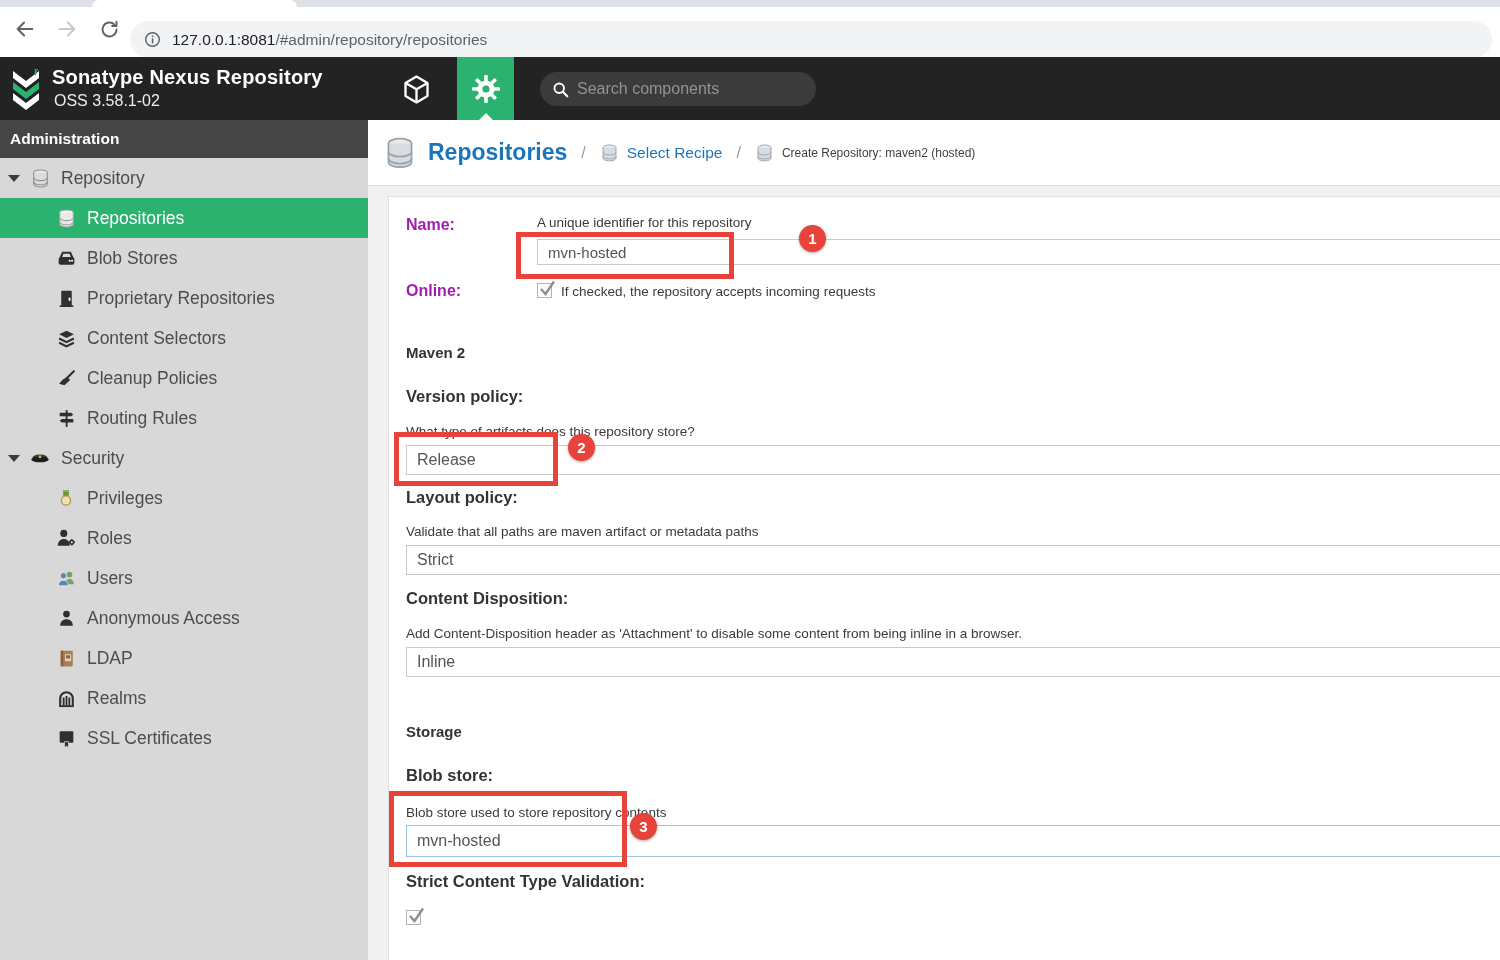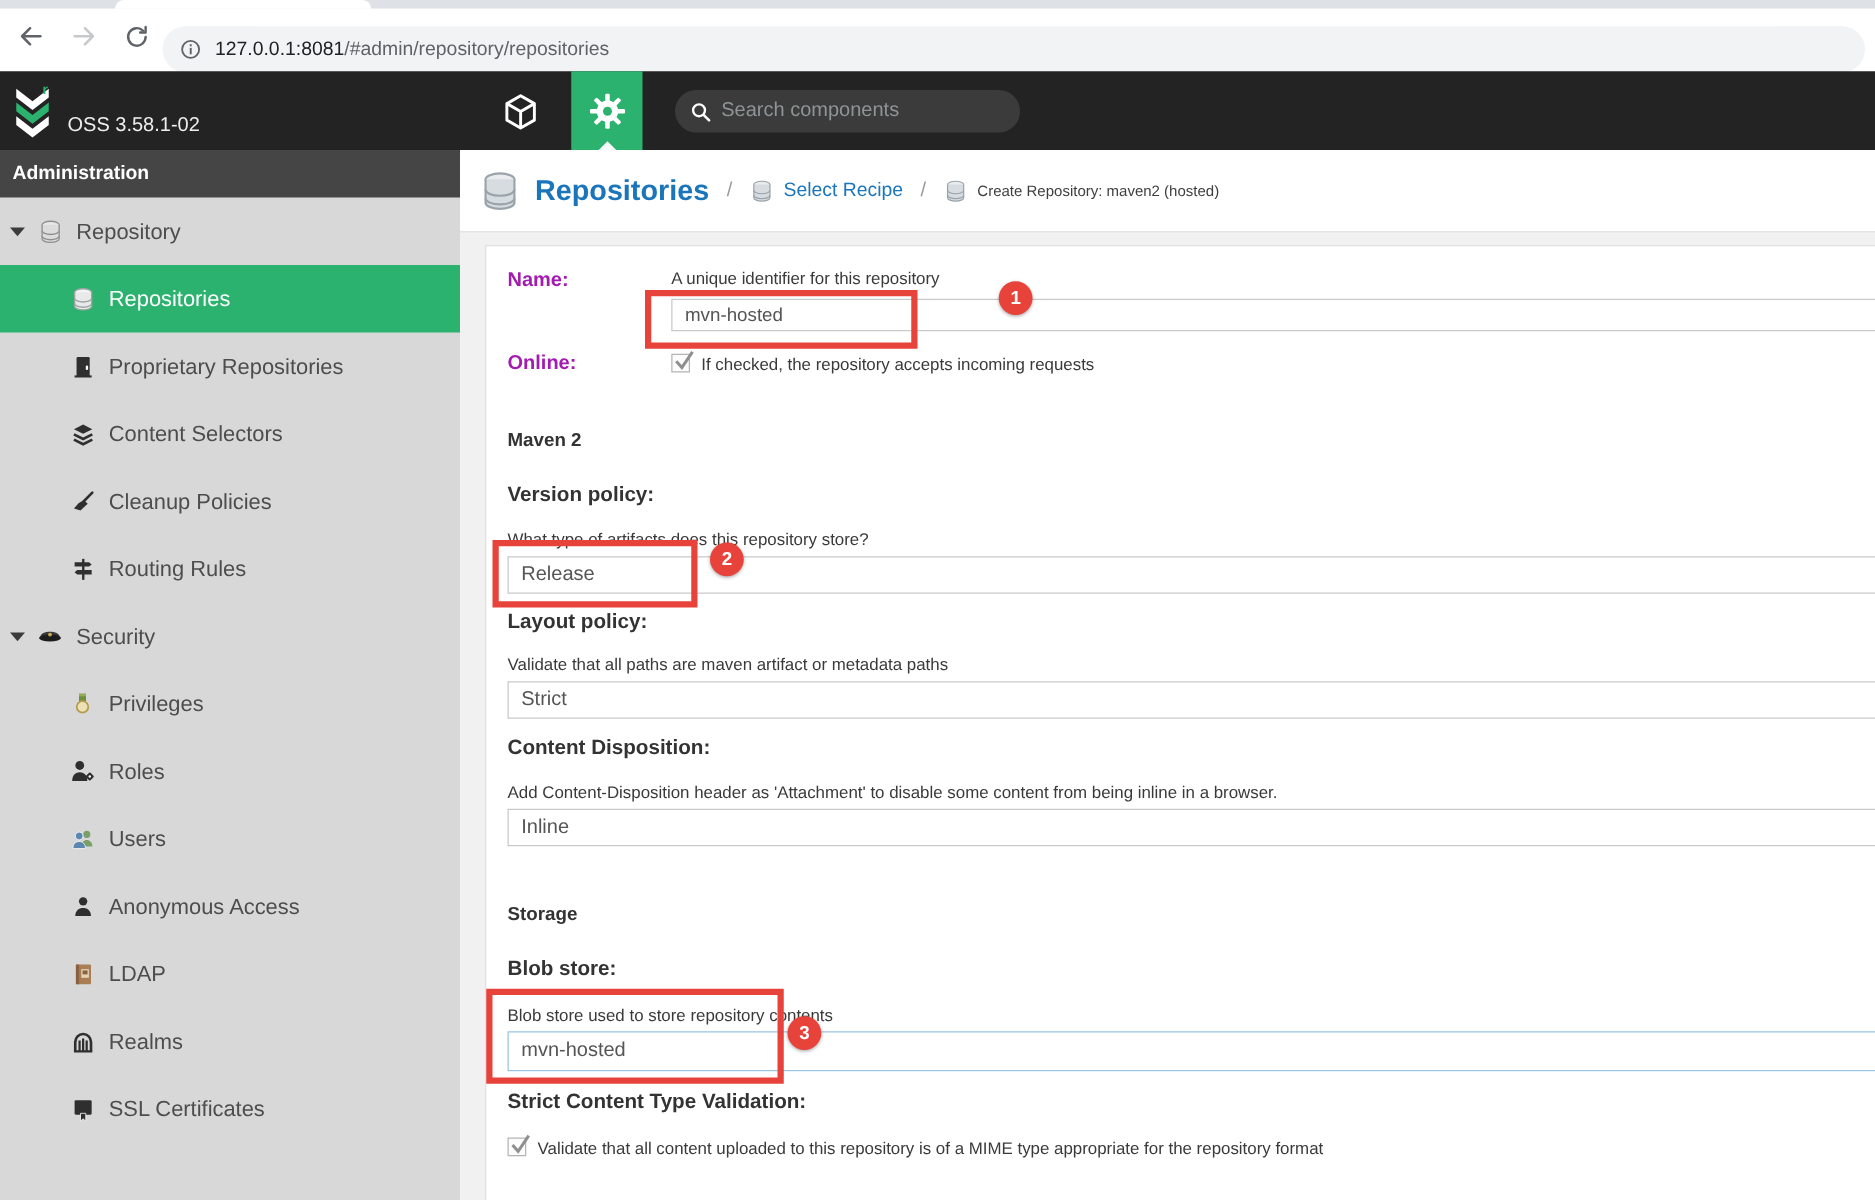--- a/index.html
+++ b/index.html
@@ -30,21 +30,21 @@
   .searchbox { position:absolute; left:540px; top:15px; width:276px; height:34px; background:#3b3b3b;
                border-radius:17px; display:flex; align-items:center; padding:0 12px; gap:8px; }
   .searchbox input { background:transparent; border:none; outline:none; color:#cfcfcf; font-size:16px; width:200px;
                      font-family:"Liberation Sans", sans-serif; }
   .searchbox input::placeholder { color:#8f9496; }
 
   
   .sidebar { position:absolute; left:0; top:120px; width:368px; bottom:0; background:#d8d8d8; }
   .admin-header { height:38px; background:#454545; color:#fff; font-weight:bold; font-size:15.5px;
                   display:flex; align-items:center; padding-left:10px; }
-  .nav-item { display:flex; align-items:center; height:54px; color:#4d4d4d; font-size:17.5px; cursor:pointer; }
+  .nav-item { display:flex; align-items:center; height:40px; color:#4d4d4d; font-size:17.5px; cursor:pointer; }
   .nav-item.group { padding-left:8px; }
   .nav-item.child { padding-left:55px; }
   .nav-item .arrow { width:0; height:0; border-left:6px solid transparent; border-right:6px solid transparent;
                      border-top:7px solid #3c3c3c; margin-right:9px; }
   .nav-item .nicon { width:22px; height:22px; margin-right:10px; display:flex; align-items:center; justify-content:center; flex:none; }
   .nav-item.selected { background:#2cb26f; color:#fff; }
 
   
   .main { position:absolute; left:368px; top:120px; right:0; bottom:0; background:#f1f1f1; }
   .breadcrumb { position:absolute; top:0; left:0; right:0; height:66px; background:#fff; border-bottom:1px solid #dcdcdc;
@@ -113,20 +113,21 @@
   </div>
 </div>
 
 <div class="appheader">
   <svg class="logo" width="38" height="48" viewBox="0 0 38 48">
     <path d="M5 6 l13 10 13-10 v7 l-13 10 -13-10 z" fill="#ffffff"></path>
     <path d="M5 17 l13 10 13-10 v7 l-13 10 -13-10 z" fill="#2cb26f"></path>
     <path d="M5 28 l13 10 13-10 v7 l-13 10 -13-10 z" fill="#ffffff"></path>
     <text x="26" y="10" font-size="11" font-weight="bold" fill="#2cb26f" font-family="Liberation Sans, sans-serif">r</text>
   </svg>
+  <div class="brand-title">Sonatype Nexus Repository</div>
   <div class="brand-sub">OSS 3.58.1-02</div>
   <div class="cube-btn">
     <svg width="33" height="33" viewBox="0 0 24 24">
       <path d="M12 2.6 L20 7.2 v9.6 L12 21.4 4 16.8 V7.2 z" fill="none" stroke="#fff" stroke-width="1.7" stroke-linejoin="round"></path>
       <path d="M4 7.2 L12 11.8 20 7.2 M12 11.8 V21.4" fill="none" stroke="#fff" stroke-width="1.7" stroke-linejoin="round"></path>
     </svg>
   </div>
   <div class="gear-tab">
     <svg width="32" height="32" viewBox="0 0 32 32">
       <g fill="#fff">
@@ -174,20 +175,31 @@
     <span class="nicon">
       <svg width="21" height="21" viewBox="0 0 20 20">
           <ellipse cx="10" cy="4.6" rx="6.5" ry="2.7" fill="#f5f5f5" stroke="#9aa5a0"></ellipse>
           <path d="M3.5 4.6 v10.6 c0 1.5 2.9 2.8 6.5 2.8 s6.5-1.3 6.5-2.8 V4.6" fill="#e9e9e9" stroke="#9aa5a0"></path>
           <path d="M3.5 9.2 c0 1.5 2.9 2.8 6.5 2.8 s6.5-1.3 6.5-2.8 M3.5 13.2 c0 1.5 2.9 2.8 6.5 2.8 s6.5-1.3 6.5-2.8" fill="none" stroke="#9aa5a0"></path>
         </svg>
     </span>
     <span>Repositories</span>
   </div>
 
+  <div class="nav-item child">
+    <span class="nicon">
+      <svg width="21" height="21" viewBox="0 0 20 20">
+          <path d="M4.5 9 6.5 4.5 h7 L15.5 9" fill="none" stroke="#2f2f2f" stroke-width="2"></path>
+          <rect x="2.5" y="8.5" width="15" height="7.5" rx="2" fill="#2f2f2f"></rect>
+          <circle cx="13" cy="12.2" r="1" fill="#fff"></circle>
+          <circle cx="15.3" cy="12.2" r="1" fill="#fff"></circle>
+        </svg>
+    </span>
+    <span>Blob Stores</span>
+  </div>
 
   <div class="nav-item child">
     <span class="nicon">
       <svg width="21" height="21" viewBox="0 0 20 20">
           <rect x="5" y="2.5" width="10" height="15" rx="1" fill="#2f2f2f"></rect>
           <rect x="12" y="9" width="1.8" height="3.4" rx="0.9" fill="#fff"></rect>
           <rect x="3.5" y="16.5" width="13" height="1.6" fill="#2f2f2f"></rect>
         </svg>
     </span>
     <span>Proprietary Repositories</span>
@@ -384,21 +396,20 @@
     <div class="helper" style="margin-top:20px;">Blob store used to store repository contents</div>
     <input class="select-input" style="height: 32px; border-color: rgb(156, 197, 228); margin-top: 5px;" value="mvn-hosted">
 
     <div class="field-head" style="margin-top:15px;">Strict Content Type Validation:</div>
     <div class="checkbox-row" style="margin-top:19px;">
       <div class="checkbox">
         <svg width="19" height="19" viewBox="0 0 19 19">
             <path d="M3 10 l4.5 5 L16 2.5" stroke="#8f8f8f" stroke-width="2.4" fill="none"></path>
           </svg>
       </div>
-      <div class="cb-text">Validate that all content uploaded to this repository is of a MIME type appropriate for the repository format</div>
     </div>
   </div>
 </div>
 
 <div class="anno anno-box" style="left:516px;top:232px;width:218px;height:47px;"></div>
 <div class="anno anno-badge" style="left:799px;top:225px;">1</div>
 
 <div class="anno anno-box" style="left:394px;top:432px;width:164px;height:54px;"></div>
 <div class="anno anno-badge" style="left:568px;top:434px;">2</div>
 

